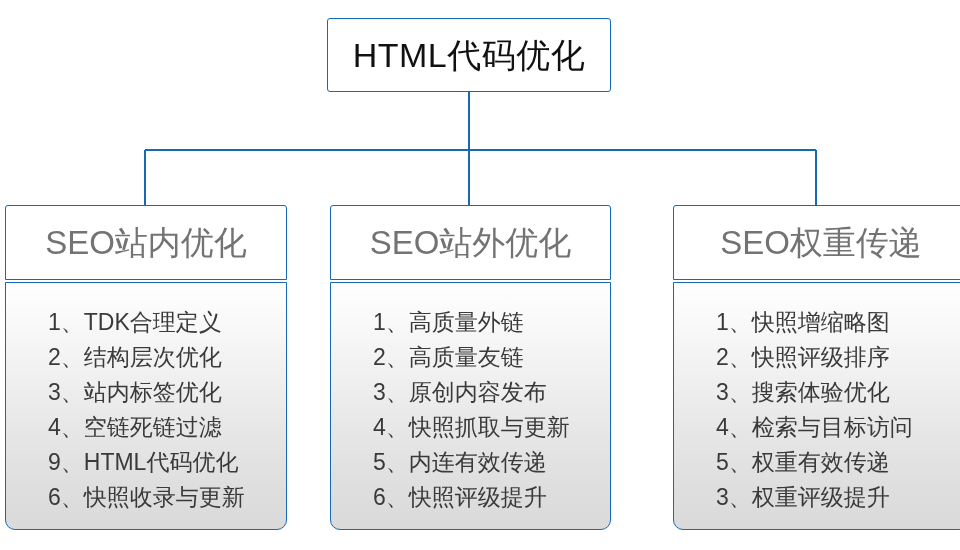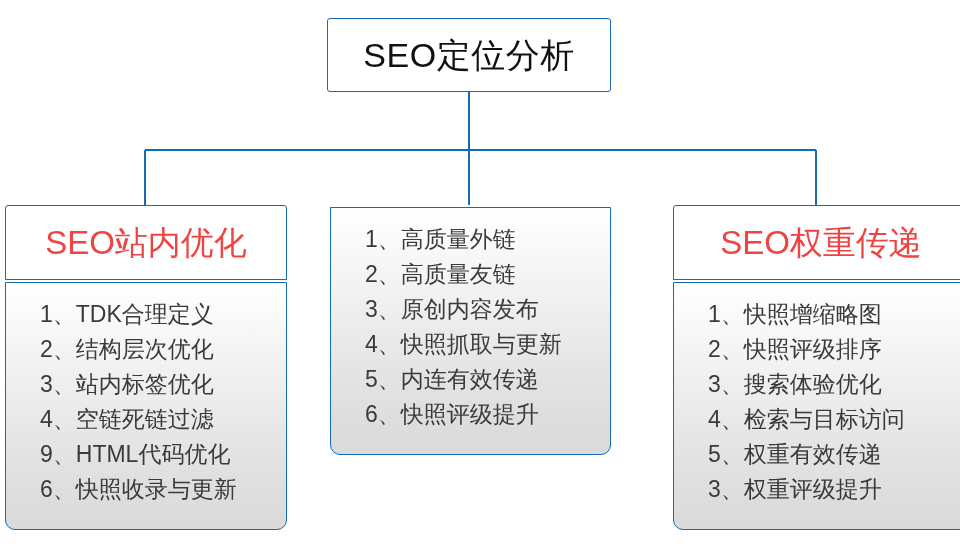--- a/index.html
+++ b/index.html
@@ -64,21 +64,21 @@
     height: 75px;
     background: #ffffff;
     border: 1.6px solid #1569b5;
     border-radius: 3px 3px 0 0;
     display: flex;
     align-items: center;
     justify-content: center;
   }
   .branch-header .branch-title {
     font-size: 33px;
-    color: #ef4444;
+    color: #737373;
     line-height: 1;
     white-space: nowrap;
   }
   .branch-body {
     box-sizing: border-box;
     margin-top: 2px;
     height: 248px;
     background: linear-gradient(to bottom,
                 #ffffff 0%,
                 #fbfbfb 10%,
@@ -88,21 +88,21 @@
                 #dadada 100%);
     border: 1.6px solid #1569b5;
     border-radius: 0 0 10px 10px;
     padding: 14px 0 0 0;
     display: flex;
     flex-direction: column;
     align-items: flex-start;
   }
   .branch-body .item-list {
     list-style: none;
-    margin: 0;
+    margin: 8px;
     padding: 0 0 0 34px;
   }
   .branch-body .item-list li {
     font-size: 23px;
     color: #3a3a3a;
     line-height: 35px;
     white-space: nowrap;
   }
 
   .col-1 { left: 5px;   width: 282px; }
@@ -120,40 +120,43 @@
     <g stroke="#1569b5" stroke-width="1.6" fill="none" shape-rendering="crispEdges">
       <line x1="469" y1="92" x2="469" y2="150"></line>
       <line x1="145" y1="150" x2="816" y2="150"></line>
       <line x1="145" y1="150" x2="145" y2="205"></line>
       <line x1="469" y1="150" x2="469" y2="205"></line>
       <line x1="816" y1="150" x2="816" y2="205"></line>
     </g>
   </svg>
 
   <div class="root-node">
-    <span class="root-label">SEO定位分析</span>
+    <span class="root-label">HTML代码优化</span>
   </div>
 
   <div class="branch col-1">
     <div class="branch-header">
       <span class="branch-title">SEO站内优化</span>
     </div>
     <div class="branch-body">
       <ul class="item-list">
         <li>1、TDK合理定义</li>
         <li>2、结构层次优化</li>
         <li>3、站内标签优化</li>
         <li>4、空链死链过滤</li>
         <li>9、HTML代码优化</li>
         <li>6、快照收录与更新</li>
       </ul>
     </div>
   </div>
 
   <div class="branch col-2">
+    <div class="branch-header">
+      <span class="branch-title">SEO站外优化</span>
+    </div>
     <div class="branch-body">
       <ul class="item-list">
         <li>1、高质量外链</li>
         <li>2、高质量友链</li>
         <li>3、原创内容发布</li>
         <li>4、快照抓取与更新</li>
         <li>5、内连有效传递</li>
         <li>6、快照评级提升</li>
       </ul>
     </div>

